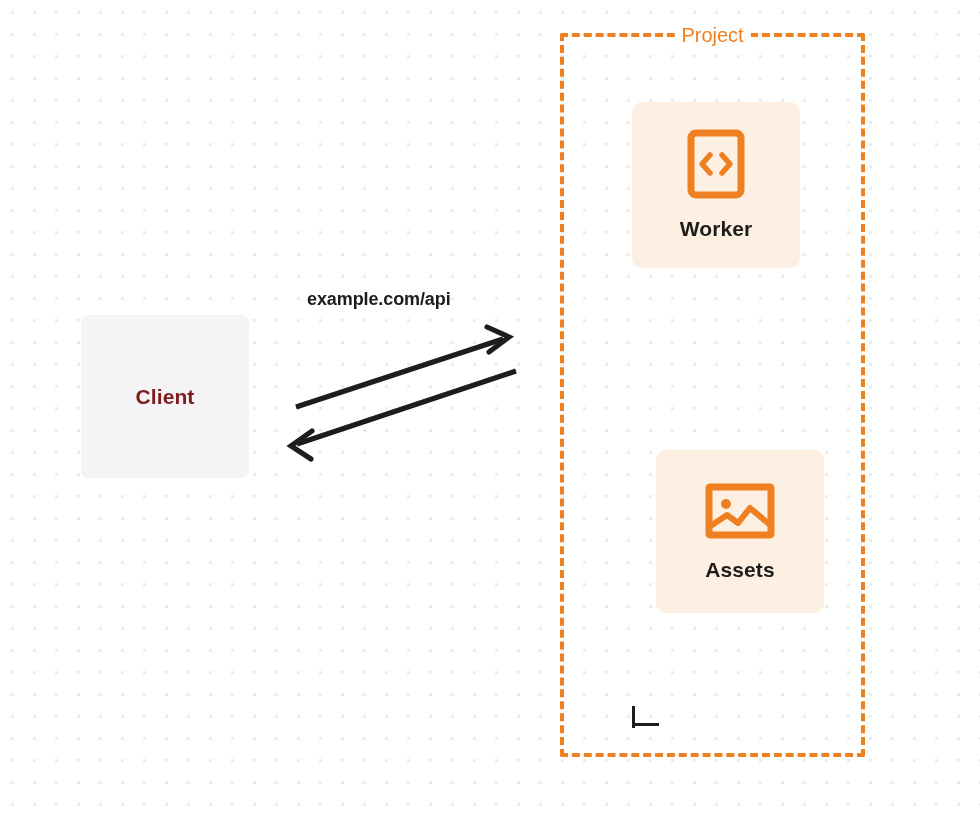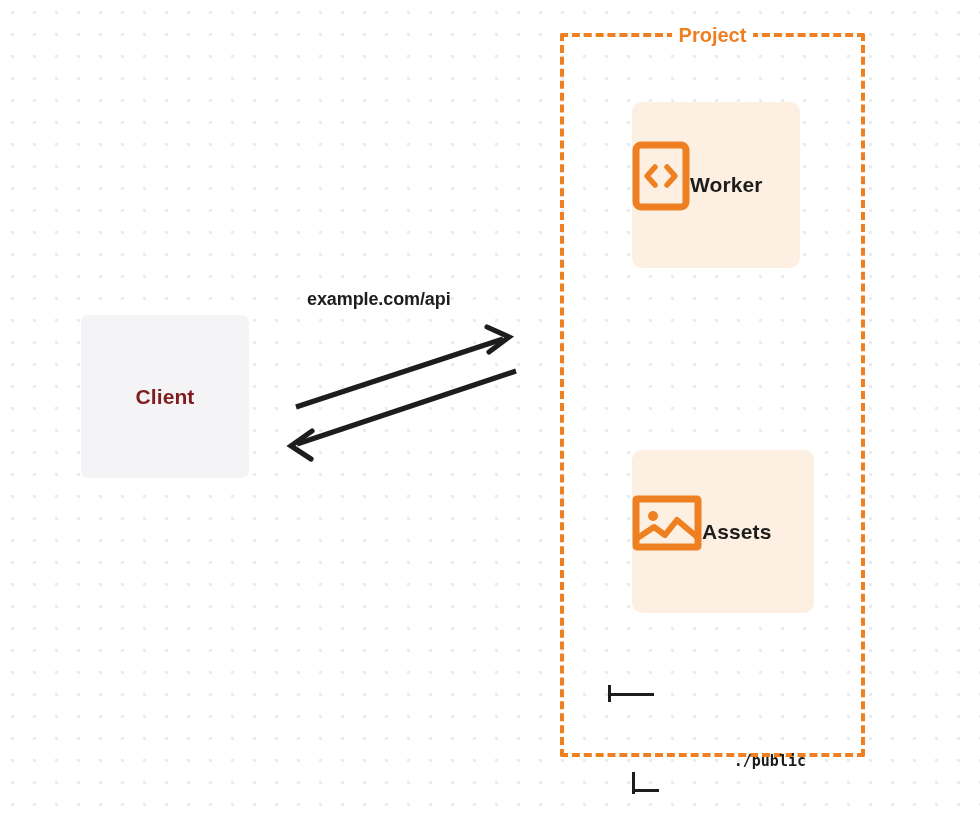--- a/index.html
+++ b/index.html
@@ -79,46 +79,46 @@
     background-color: transparent;
   }
   #project-title {
     position: absolute;
     left: 50%;
     top: -13px;
     transform: translateX(-50%);
     background-color: #ffffff;
     padding: 0 7px;
     font-size: 20px;
-    font-weight: bold;
+    font-weight: normal;
     color: #ef8022;
     letter-spacing: 0px;
     white-space: nowrap;
   }
 
   
   .card {
     position: absolute;
     background-color: #fdf0e2;
     border-radius: 10px;
     display: flex;
-    flex-direction: row;
+    flex-direction: column;
     align-items: center;
-    justify-content: flex-start;
+    justify-content: center;
   }
   #worker-card {
     left: 632px;
     top: 102px;
     width: 168px;
     height: 166px;
   }
   #assets-card {
-    left: 632px;
+    left: 656px;
     top: 450px;
-    width: 182px;
+    width: 168px;
     height: 163px;
   }
   .card .card-icon {
     display: block;
     margin-bottom: 14px;
   }
   .card .card-label {
     font-size: 21px;
     font-weight: bold;
     color: #1d1d1b;
@@ -196,25 +196,20 @@
         <rect x="4" y="5" width="62" height="48" rx="1" ry="1" fill="none" stroke="#ef8022" stroke-width="7"></rect>
         <circle cx="21" cy="22" r="5" fill="#ef8022"></circle>
         <polyline points="7,43 22,33 33,41 45,26 64,42" fill="none" stroke="#ef8022" stroke-width="6" stroke-linecap="round" stroke-linejoin="round"></polyline>
       </svg>
     </span>
     <span class="card-label">Assets</span>
   </div>
 
   <div id="file-tree">
     
-    <div class="tree-row">
-      <span class="tree-connector" style="left:2px; top:1px; width:3px; height:17px;"></span>
-      <span class="tree-connector" style="left:2px; top:9px; width:46px; height:3px;"></span>
-      <span class="tree-name">./public</span>
-    </div>
     
     <div class="tree-row">
       <span class="tree-connector" style="left:26px; top:0px; width:3px; height:22px;"></span>
       <span class="tree-connector" style="left:26px; top:17px; width:27px; height:3px;"></span>
       
     </div>
     
     
     
     

